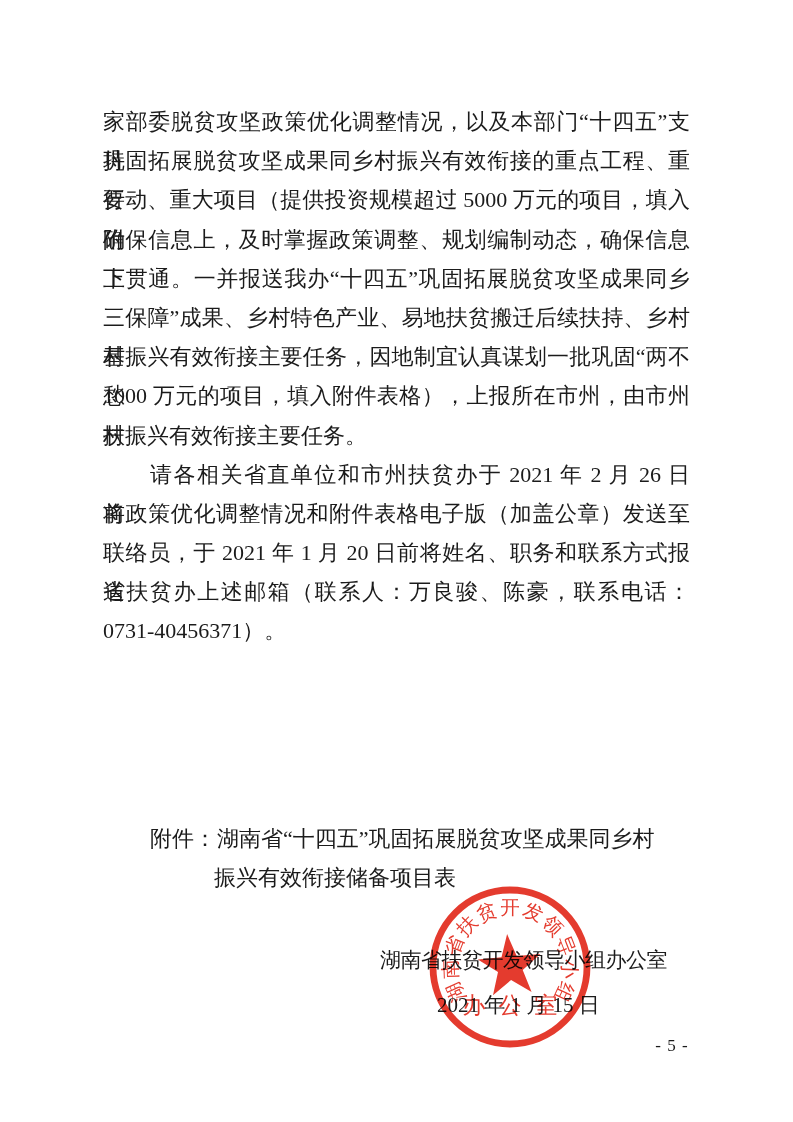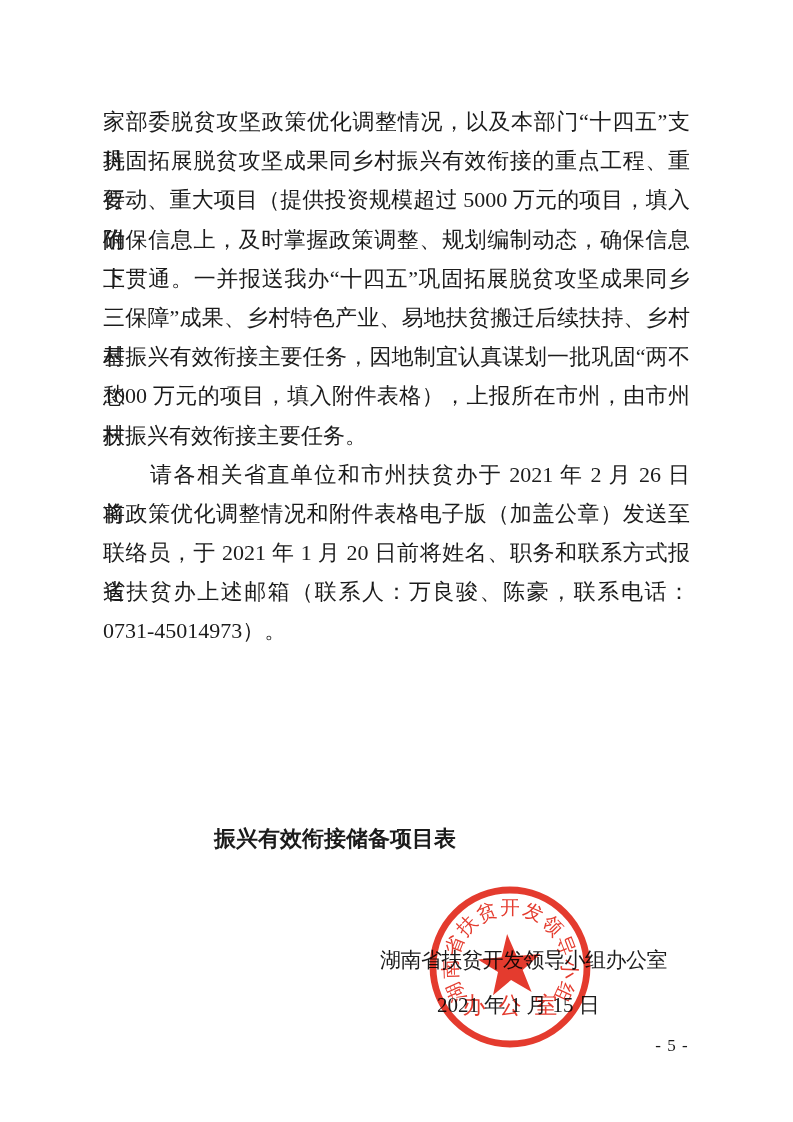--- a/index.html
+++ b/index.html
@@ -11,21 +11,21 @@
     position:absolute;left:103px;top:102px;width:587px;
     font-size:22px;line-height:39.2px;
   }
   .bline{height:39.2px;white-space:pre-wrap;}
   .bline.j{text-align:justify;text-align-last:justify;}
   .attachment{
     position:absolute;left:150px;top:819px;font-size:22px;line-height:39.2px;
   }
   .att-row{display:flex;}
   .att-label{flex:0 0 auto;margin-right:1px;}
-  .att-indent{padding-left:64px;font-weight:bold;}
+  .att-indent{padding-left:64px;}
   .signature-org{
     position:absolute;left:380px;top:946px;font-size:21px;
     letter-spacing:-0.5px;white-space:nowrap;
   }
   .signature-date{
     position:absolute;left:437px;top:991px;font-size:21px;white-space:nowrap;
   }
   .page-number{
     position:absolute;left:638px;top:1036px;width:68px;text-align:center;
     font-size:17px;letter-spacing:1px;
@@ -48,24 +48,28 @@
       <div class="bline j">确保信息上，及时掌握政策调整、规划编制动态，确保信息上</div>
       <div class="bline j">下贯通。一并报送我办“十四五”巩固拓展脱贫攻坚成果同乡</div>
       <div class="bline j">三保障”成果、乡村特色产业、易地扶贫搬迁后续扶持、乡村基</div>
       <div class="bline j">村振兴有效衔接主要任务，因地制宜认真谋划一批巩固“两不愁</div>
       <div class="bline j">1000 万元的项目，填入附件表格），上报所在市州，由市州扶</div>
       <div class="bline">村振兴有效衔接主要任务。</div>
       <div class="bline j">　　请各相关省直单位和市州扶贫办于 2021 年 2 月 26 日前，</div>
       <div class="bline j">将政策优化调整情况和附件表格电子版（加盖公章）发送至</div>
       <div class="bline j">联络员，于 2021 年 1 月 20 日前将姓名、职务和联系方式报送</div>
       <div class="bline j">省扶贫办上述邮箱（联系人：万良骏、陈豪，联系电话：</div>
-      <div class="bline">0731-45014973）。</div>
+      <div class="bline">0731-40456371）。</div>
     </div>
 
   <div class="attachment">
+    <div class="att-row">
+      <span class="att-label">附件：</span>
+      <span>湖南省“十四五”巩固拓展脱贫攻坚成果同乡村</span>
+    </div>
     <div class="att-row att-indent">
       <span>振兴有效衔接储备项目表</span>
     </div>
   </div>
 
   <div class="signature-org">湖南省扶贫开发领导小组办公室</div>
 
   <div class="signature-date">2021 年 1 月 15 日</div>
 
   <svg class="seal" viewBox="0 0 168 168" xmlns="http://www.w3.org/2000/svg">

